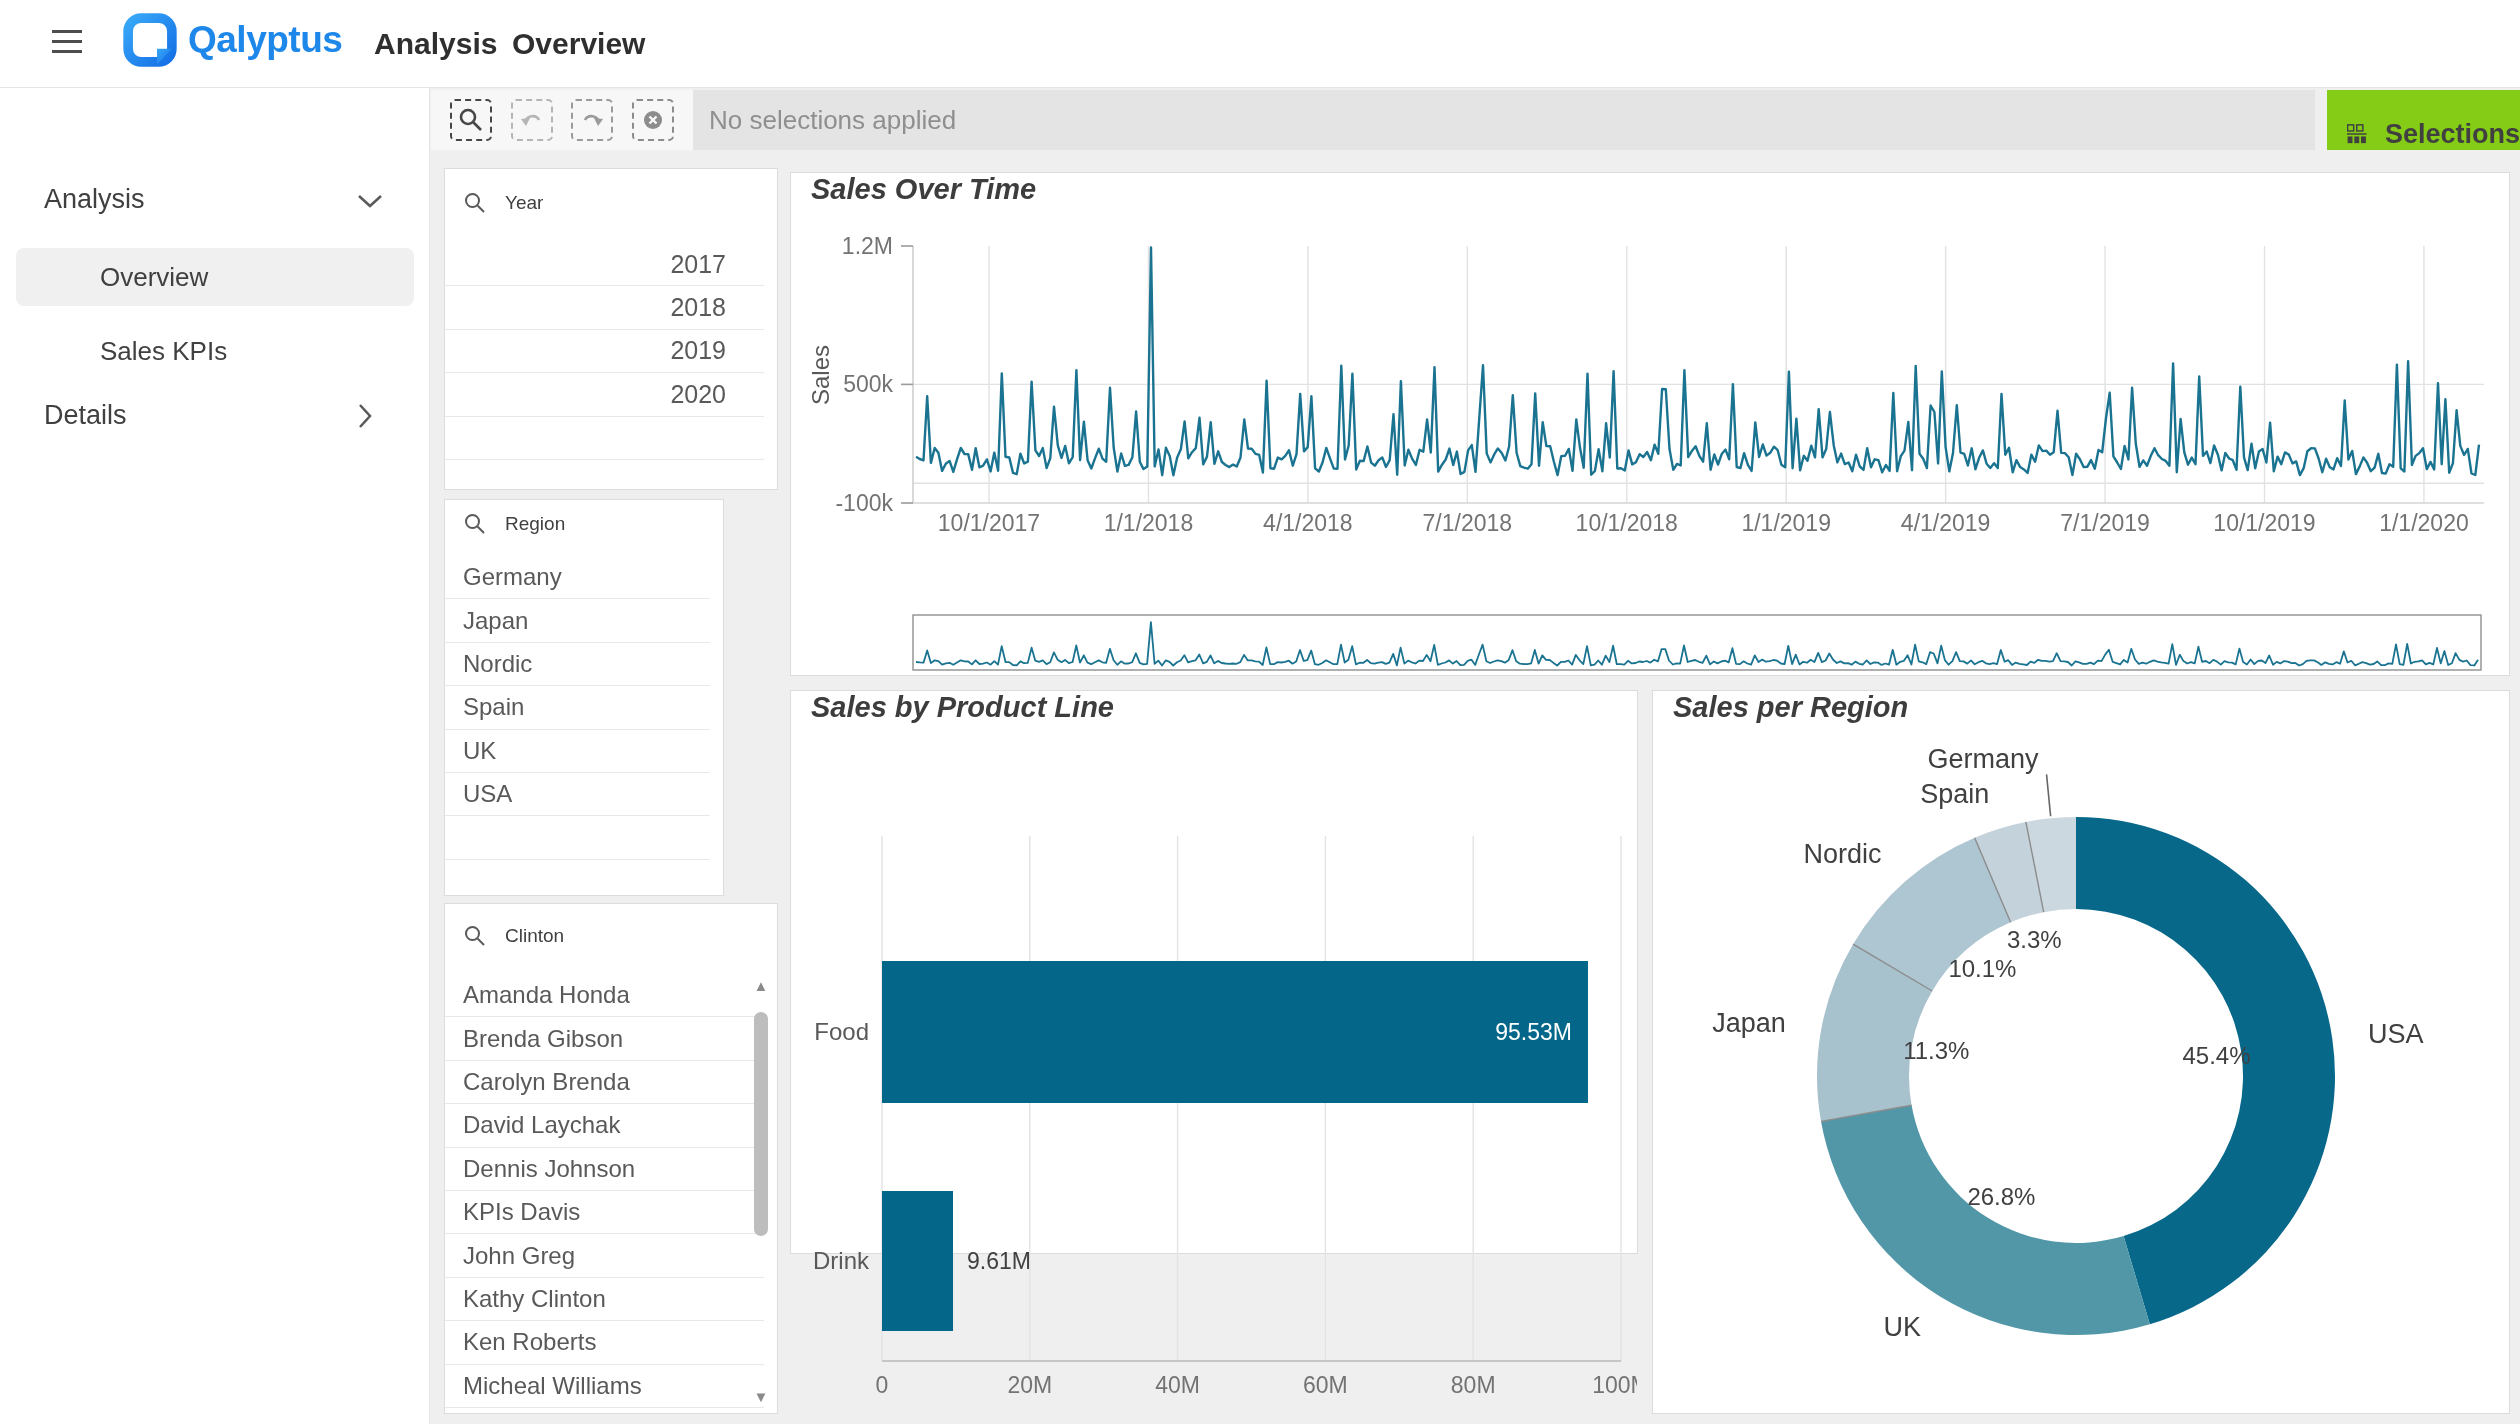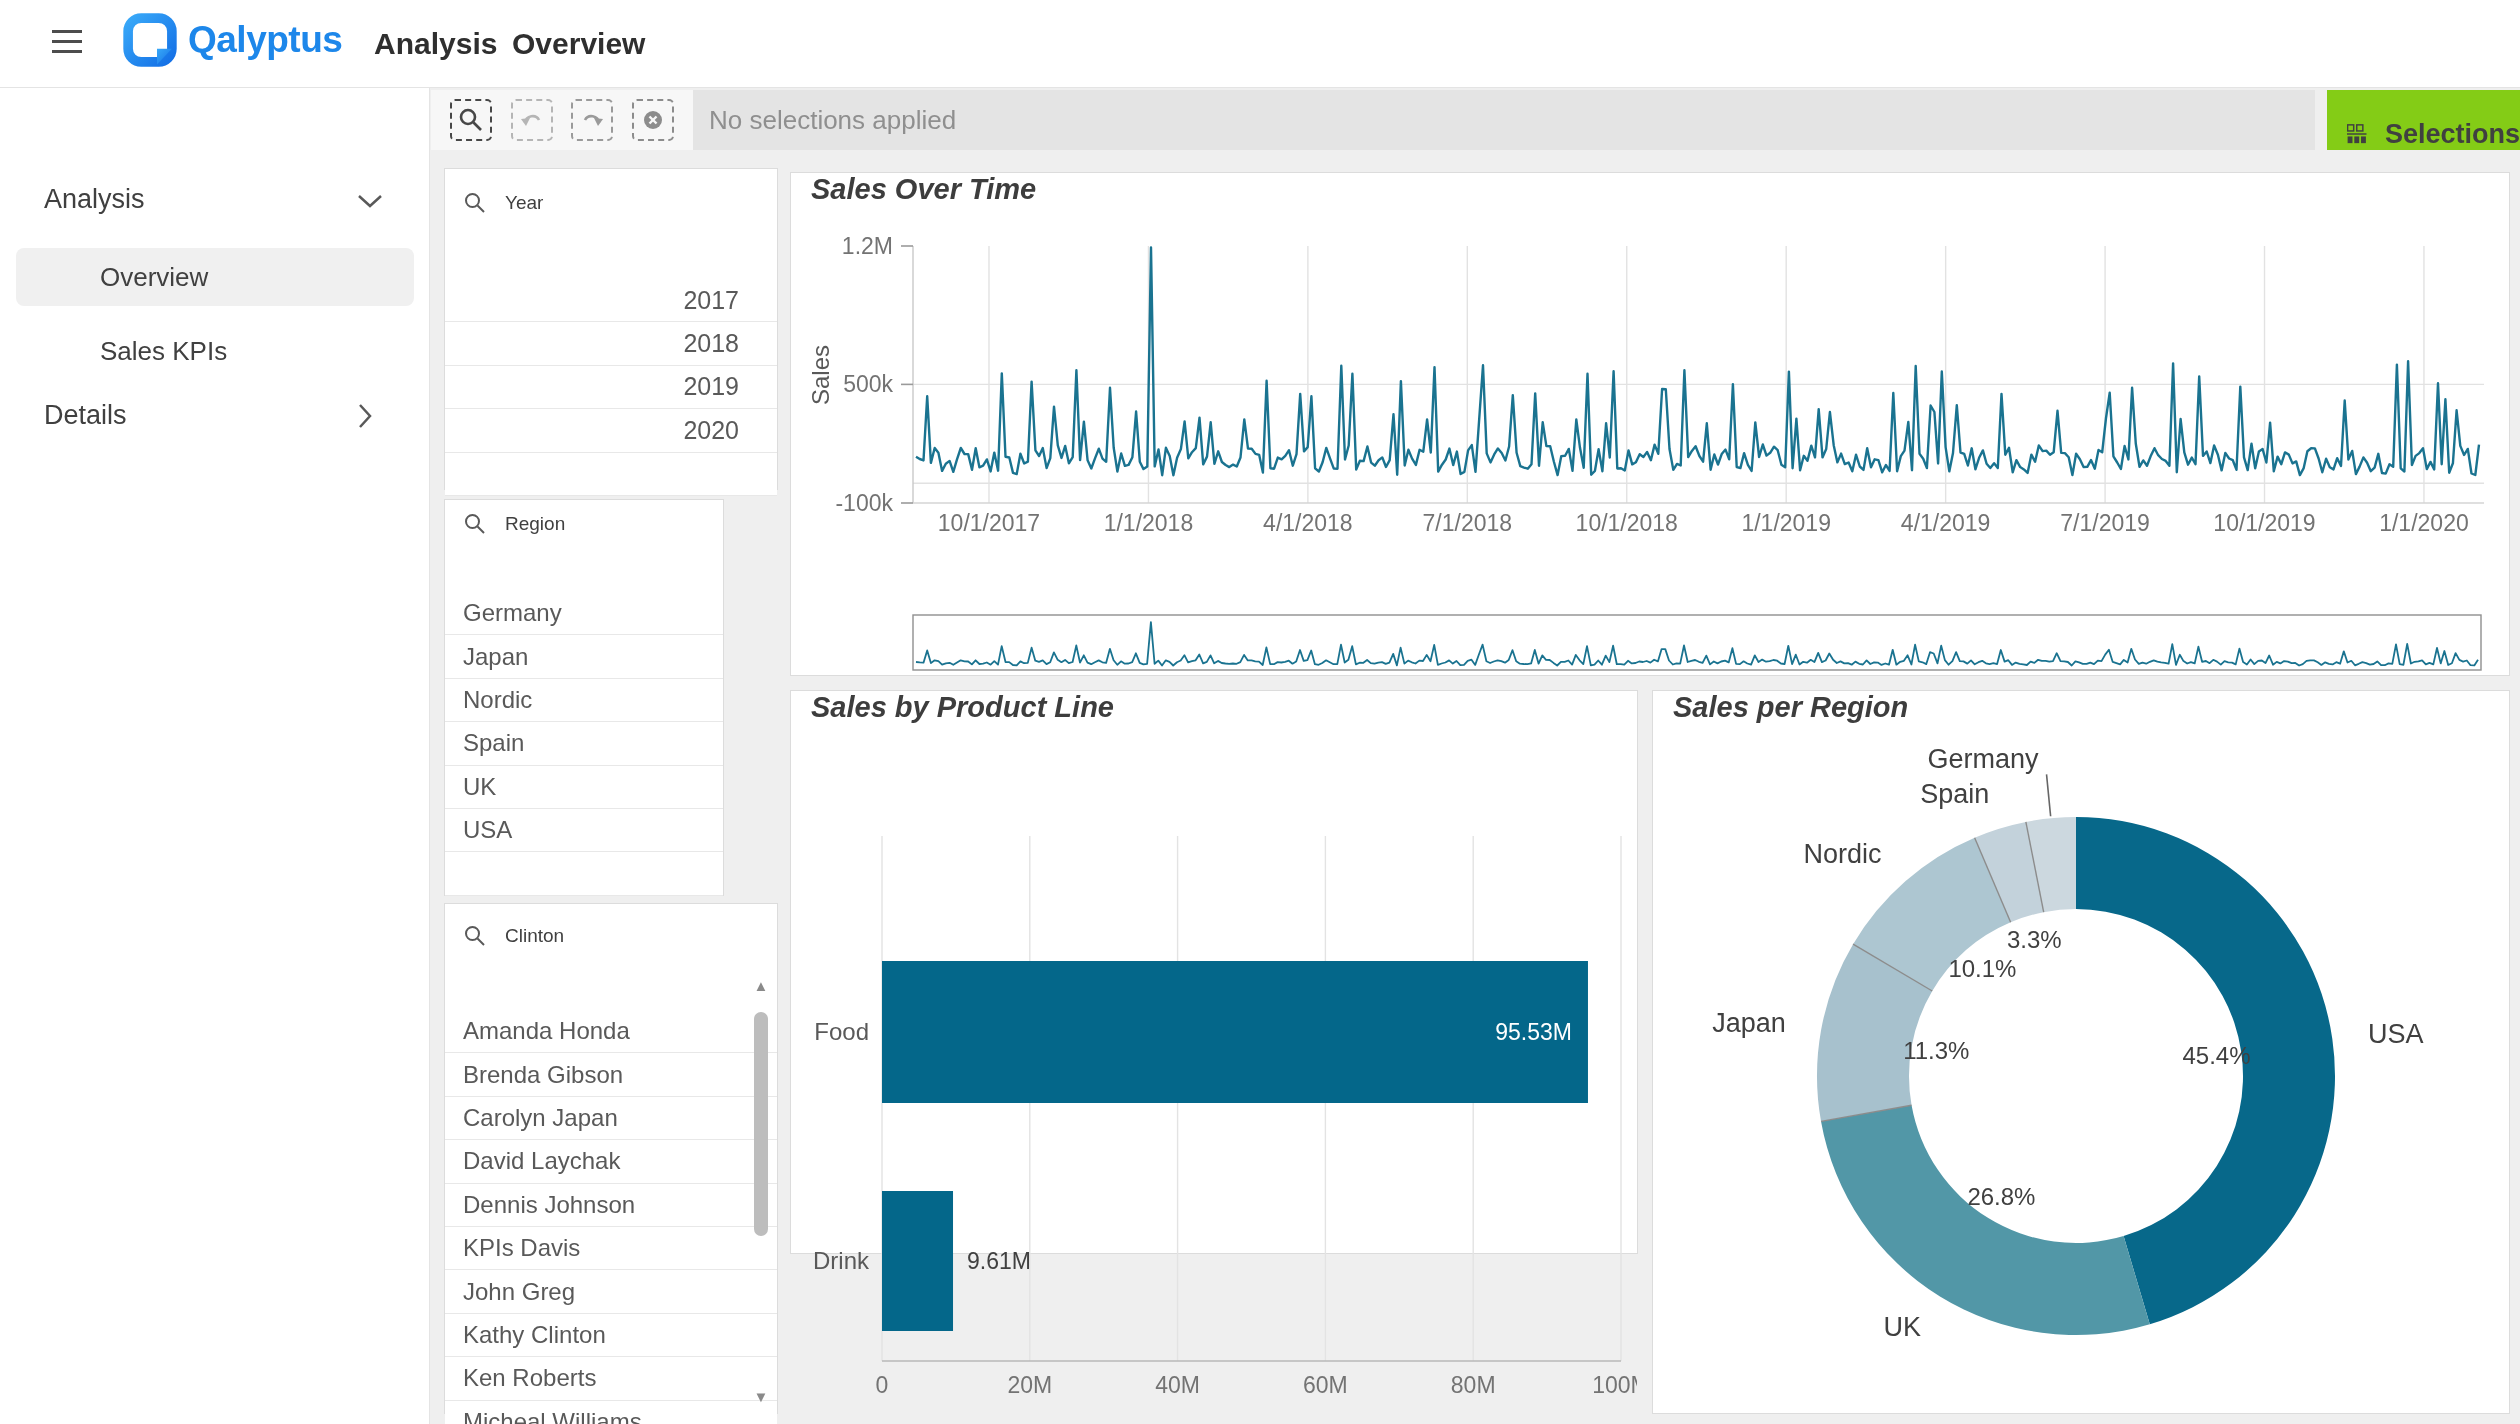--- a/index.html
+++ b/index.html
@@ -48,21 +48,21 @@
 
   #panel-year    { left:444px; top:168px;  width:334px; height:322px; }
   #panel-region  { left:444px; top:499px;  width:280px; height:397px; }
   #panel-manager { left:444px; top:903px;  width:334px; height:511px; }
   #panel-line    { left:790px; top:172px;  width:1720px; height:504px; }
   #panel-bar     { left:790px; top:690px;  width:848px;  height:564px; }
   #panel-donut   { left:1652px; top:690px; width:858px;  height:724px; }
 
   .filter-head { position:absolute; left:18px; display:flex; align-items:center; gap:18px; }
   .filter-head .ttl { font-size:19px; font-weight:400; color:#404040; }
-  .filter-body { position:absolute; left:0; right:0;margin-top:36px; }
+  .filter-body { position:absolute; left:0; right:13px; }
   .filter-row { height:43.4px; border-bottom:1px solid #e8e8e8; display:flex; align-items:center;
                 font-size:24px; color:#595959; padding:0 38px 0 18px; cursor:pointer; background:#fff; }
   .filter-row.right { justify-content:flex-end; font-size:25px; }
 
   
   #mgr-scroll { position:absolute; right:5px; top:72px; bottom:6px; width:22px; }
   #mgr-scroll .arrow { position:absolute; left:0; width:22px; height:20px; font-size:15px; color:#8a8a8a;
                        text-align:center; line-height:20px; cursor:pointer; }
   #mgr-thumb { position:absolute; left:4px; width:14px; top:36px; height:224px; background:#bdbdbd;
                border-radius:7px; cursor:grab; }
@@ -231,21 +231,21 @@
     <span class="ttl">Clinton</span>
   </div>
   <div class="filter-body" style="top:70px;">
       <div class="filter-row">
         <span>Amanda Honda</span>
       </div>
       <div class="filter-row">
         <span>Brenda Gibson</span>
       </div>
       <div class="filter-row">
-        <span>Carolyn Japan</span>
+        <span>Carolyn Brenda</span>
       </div>
       <div class="filter-row">
         <span>David Laychak</span>
       </div>
       <div class="filter-row">
         <span>Dennis Johnson</span>
       </div>
       <div class="filter-row">
         <span>KPIs Davis</span>
       </div>

